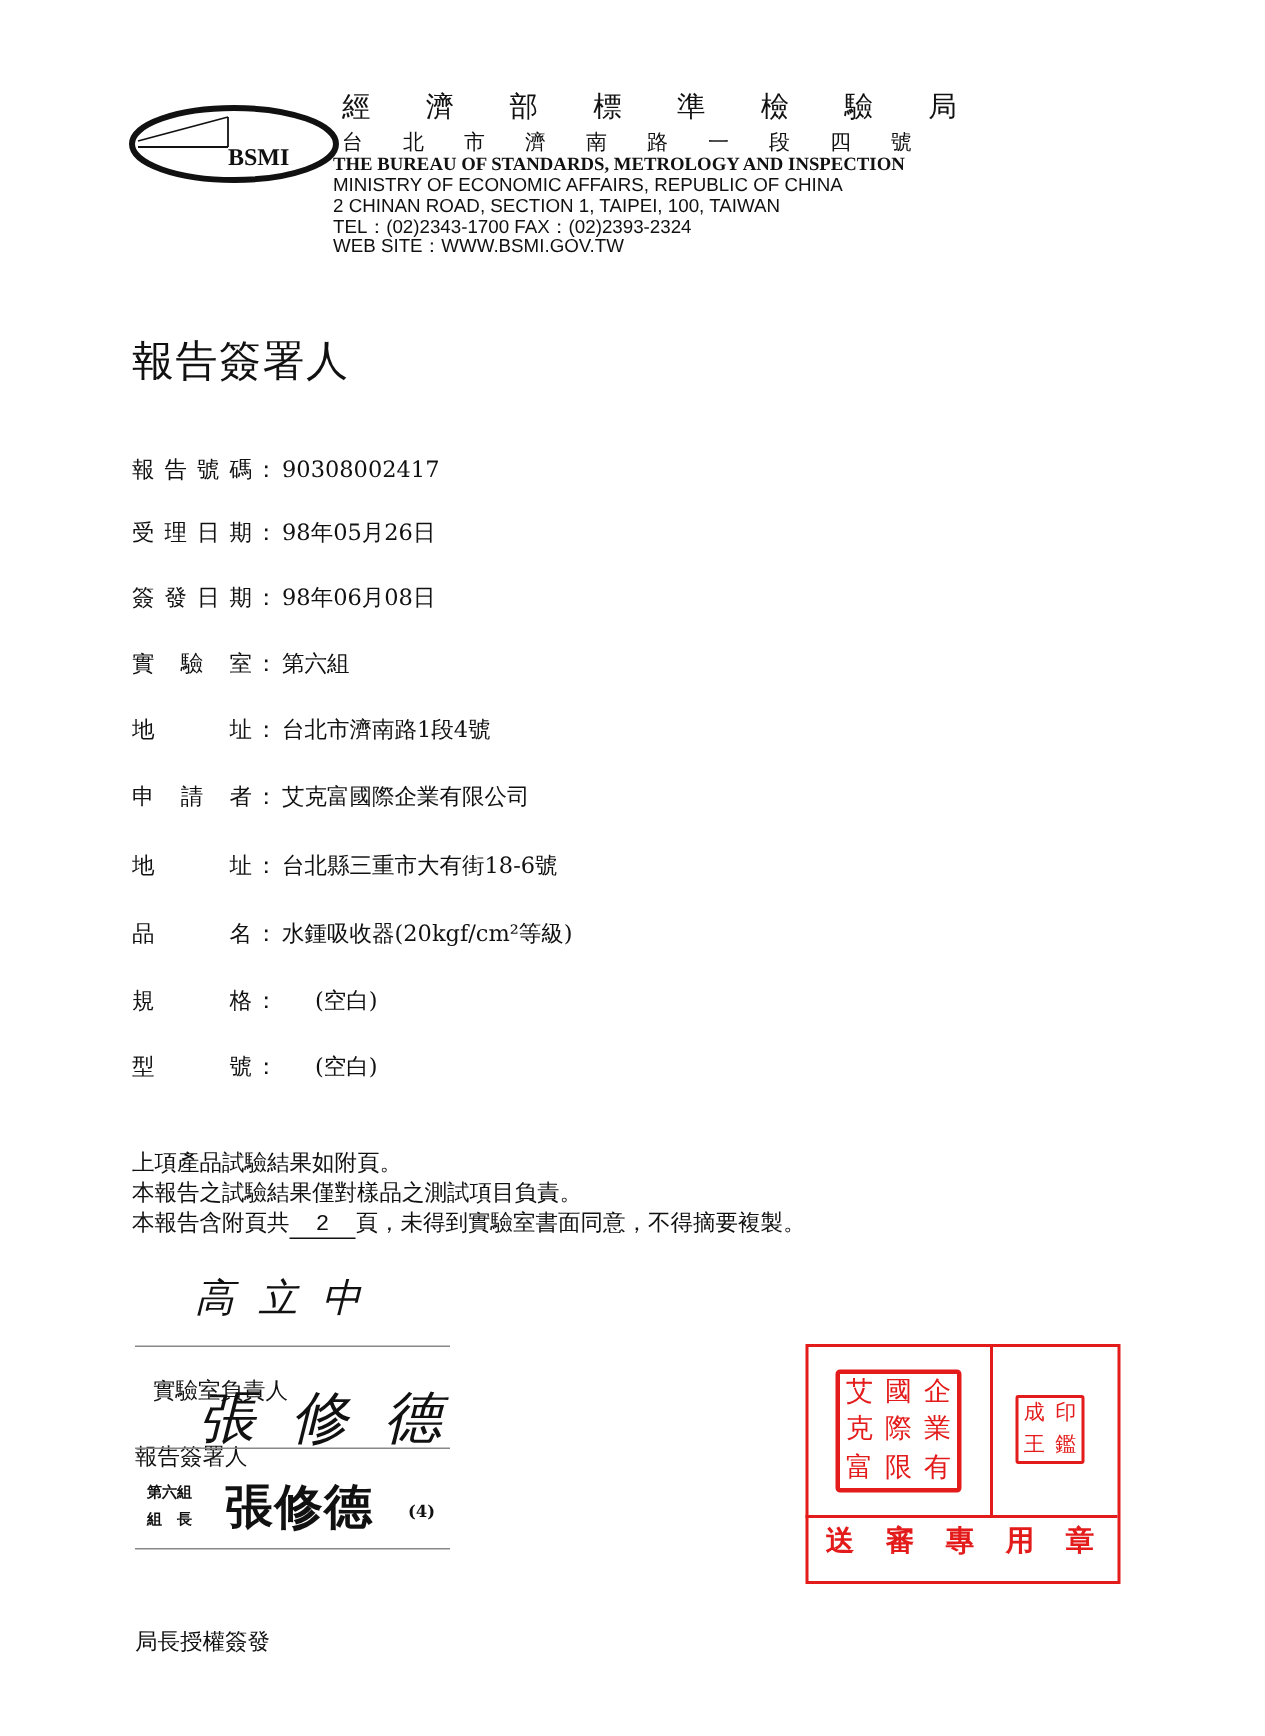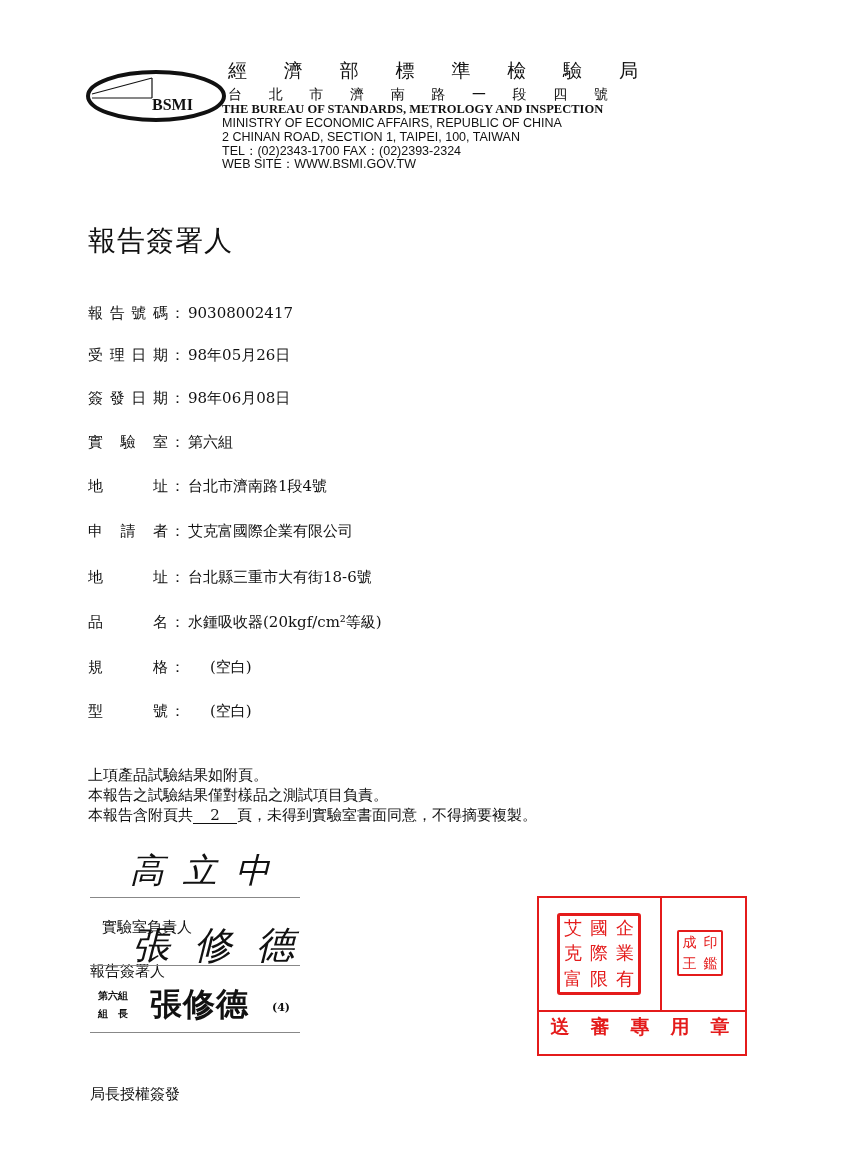--- a/index.html
+++ b/index.html
@@ -10,21 +10,21 @@
   .hdr-cn1{left:228px;top:58px;width:410px;display:flex;justify-content:space-between;font-size:19px;letter-spacing:0;}
   .hdr-cn2{left:228px;top:86px;width:380px;display:flex;justify-content:space-between;font-size:14px;}
   .hdr-en{left:222px;font-family:"Liberation Sans",sans-serif;font-size:12.5px;line-height:14px;white-space:nowrap;}
   .hdr-en.bold{font-weight:bold;}
   .title{left:88px;top:222px;font-size:28px;letter-spacing:1px;}
   .field{left:88px;height:22px;display:flex;align-items:center;font-size:15px;}
   .field .lbl{width:88px;display:flex;justify-content:space-between;}
   .field .colon{width:10px;margin-left:2px;}
   .field .val{margin-left:8px;}
   .field .val.indent{margin-left:30px;}
-  .note{left:88px;font-size:15px;white-space:nowrap;}
+  .note{left:88px;font-size:15px;white-space:nowrap;font-family:Liberation Mono, monospace;}
   .num-u{display:inline-block;border-bottom:1px solid #111;width:44px;text-align:center;line-height:16px;}
   .sig-line{left:90px;width:210px;border-top:1px solid #888;}
   .sig-cap{left:90px;font-size:15px;}
   .sig{font-family:"DejaVu Serif",serif;font-style:italic;}
   .stamp-box{left:537px;top:896px;width:206px;height:156px;border:2px solid #e41b1b;}
   .stamp-v{left:660px;top:896px;width:0;height:114px;border-left:2px solid #e41b1b;}
   .stamp-h{left:537px;top:1010px;width:208px;border-top:2px solid #e41b1b;}
   .stamp-text{left:540px;top:1014px;width:200px;display:flex;justify-content:space-around;color:#e41b1b;font-size:19px;font-weight:bold;}
   .seal1{left:557px;top:913px;width:78px;height:76px;border:3px solid #e41b1b;border-radius:3px;color:#e41b1b;display:grid;grid-template-columns:repeat(3,1fr);font-size:18px;line-height:24px;text-align:center;}
   .seal2{left:677px;top:930px;width:42px;height:42px;border:2px solid #e41b1b;border-radius:2px;color:#e41b1b;display:grid;grid-template-columns:1fr 1fr;font-size:14px;line-height:20px;text-align:center;}
@@ -158,21 +158,21 @@
   <span class="colon">：</span>
   <span class="val indent">(空白)</span>
 </div>
 
 <div class="abs note" style="top:766px;">上項產品試驗結果如附頁。</div>
 <div class="abs note" style="top:786px;">本報告之試驗結果僅對樣品之測試項目負責。</div>
 <div class="abs note" style="top:806px;">
   <span>本報告含附頁共</span><span class="num-u">2</span><span>頁，未得到實驗室書面同意，不得摘要複製。</span>
 </div>
 
-<div class="abs sig" style="left:130px;top:848px;font-size:34px;letter-spacing:4px;">高 立 中</div>
+<div class="abs sig" style="left:130px;top:848px;font-size:26px;letter-spacing:4px;">高 立 中</div>
 <div class="abs sig-line" style="top:897px;"></div>
 <div class="abs sig-cap" style="top:948px;margin-top:14px;">報告簽署人</div>
 
 <div class="abs sig" style="left:132px;top:920px;font-size:38px;letter-spacing:6px;">張 修 德</div>
 <div class="abs sig-line" style="top:965px;"></div>
 <div class="abs sig-cap" style="top:918px;margin-left:12px;">實驗室負責人</div>
 
 <div class="abs" style="left:98px;top:987px;font-size:10px;font-weight:bold;line-height:18px;">
   <div>第六組</div>
   <div>組　長</div>

